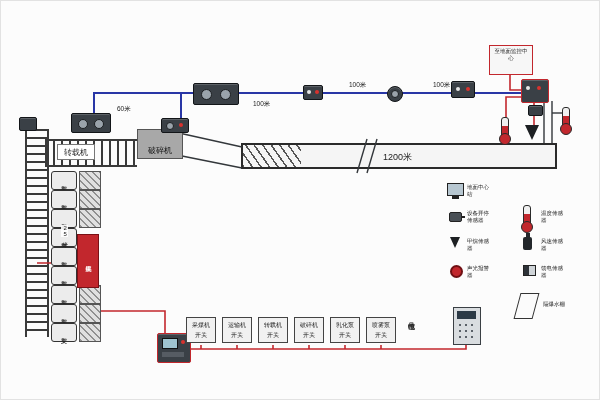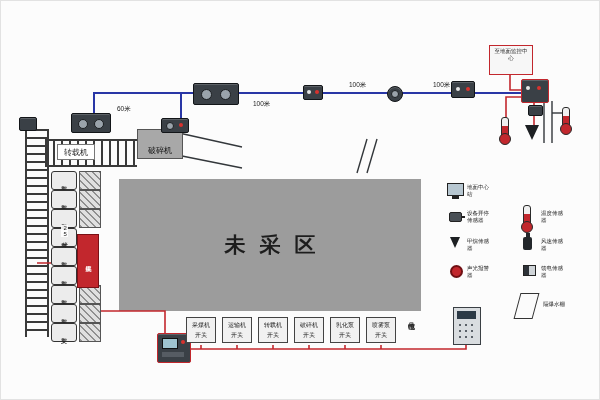--- a/index.html
+++ b/index.html
@@ -55,35 +55,36 @@
   .para{position:absolute;width:17px;height:24px;border:1.5px solid #333;background:#fbfbfb;
         transform:skewX(-15deg);z-index:3}
   .whitebox{position:absolute;background:#fff;border:1px solid #777;z-index:4;display:flex;
         align-items:center;justify-content:center}
 </style>
 </head>
 <body>
 
 <div class="stage">
 
-  <div class="unmined">
-    <span>未采区</span>
-  </div>
 
   <div class="ladv" style="left:24px;top:128px;width:20px;height:208px"></div>
   <div class="ladh" style="left:44px;top:138px;width:92px;height:24px"></div>
 
   <div class="whitebox" style="left:56px;top:143px;width:36px;height:14px;font-size:8px">
     <span>转载机</span>
   </div>
 
   <div class="abs z3" style="left:136px;top:128px;width:44px;height:28px;background:#a8a8a8;border:1px solid #555">
     <div style="position:absolute;left:0;bottom:2px;width:100%;text-align:center;font-size:8px;color:#111">破碎机</div>
   </div>
 
+  <div class="belt">
+    <div class="belt-hatch"></div>
+    <span style="position:absolute;left:140px;top:6px;font-size:9px;color:#222">1200米</span>
+  </div>
 
   <svg class="wires" viewBox="0 0 600 400">
     <polyline class="blue" points="93,115 93,92 520,92"></polyline>
     <line class="blue" x1="180" y1="92" x2="180" y2="118"></line>
     <line class="blk" x1="543" y1="100" x2="543" y2="142"></line>
     <line class="blk" x1="551" y1="100" x2="551" y2="142"></line>
     <line class="blk" x1="551" y1="112" x2="564" y2="112"></line>
     <polyline class="red" points="509,74 509,89 520,89"></polyline>
     <polyline class="red" points="520,96 505,96 505,118"></polyline>
     <line class="red" x1="533" y1="100" x2="533" y2="124"></line>

